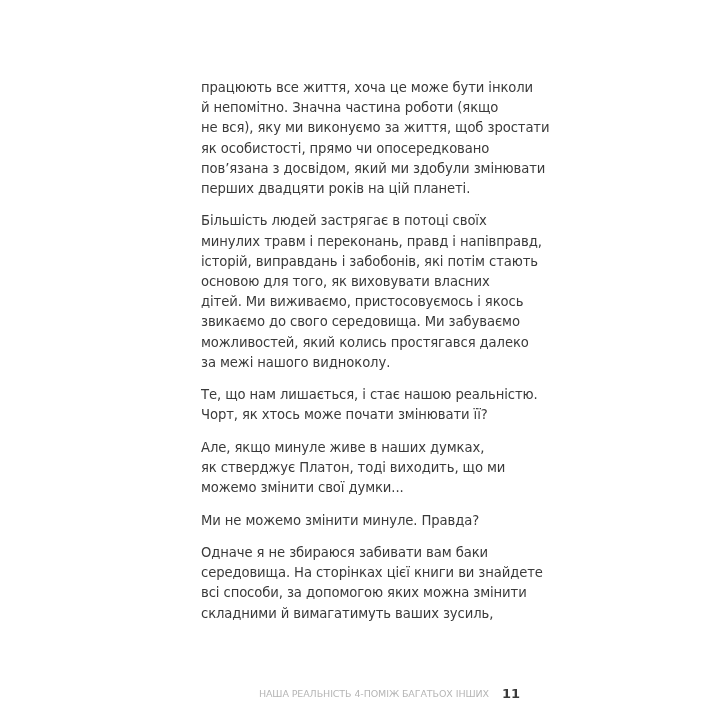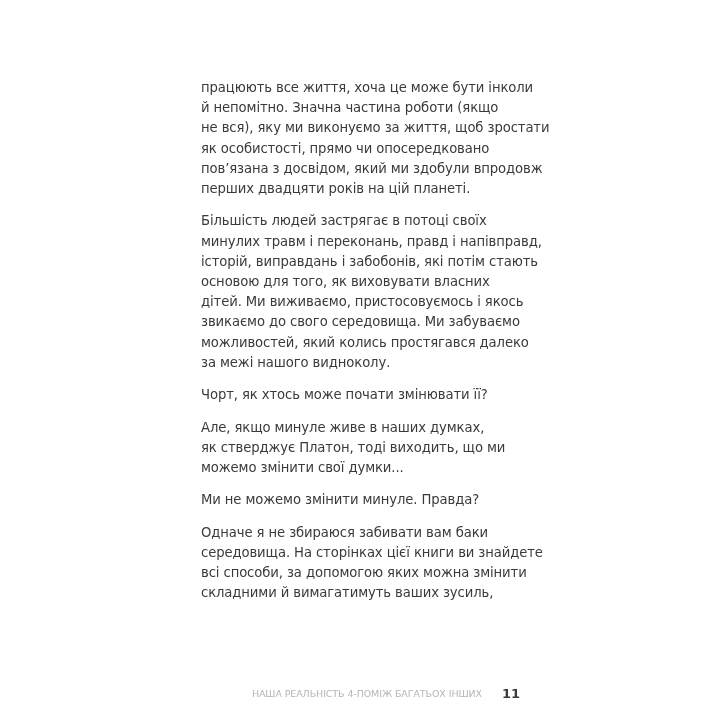--- a/index.html
+++ b/index.html
@@ -47,53 +47,54 @@
       align-items: center;
       font-family: "DejaVu Sans", sans-serif;
     }
     .running-head {
       font-size: 9.5px;
       color: #b5b5b5;
       letter-spacing: -0.1px;
       white-space: nowrap;
     }
     .page-number {
-      margin-left: 20px;
+      margin-left: 13px;
       font-size: 13px;
       font-weight: bold;
       color: #3a3a3a;
     }
   </style>
 </head>
 <body>
 
 <div class="page">
   <div class="text-block">
 
     <p class="para">
       <span class="line">працюють все життя, хоча це може бути інколи</span>
       <span class="line">й непомітно. Значна частина роботи (якщо</span>
       <span class="line">не вся), яку ми виконуємо за життя, щоб зростати</span>
       <span class="line">як особистості, прямо чи опосередковано</span>
-      <span class="line">пов’язана з досвідом, який ми здобули впродовж</span>
+      <span class="line">пов’язана з досвідом, який ми здобули змінювати</span>
       <span class="line">перших двадцяти років на цій планеті.</span>
     </p>
 
     <p class="para">
       <span class="line">Більшість людей застрягає в потоці своїх</span>
       <span class="line">минулих травм і переконань, правд і напівправд,</span>
       <span class="line">історій, виправдань і забобонів, які потім стають</span>
       <span class="line">основою для того, як виховувати власних</span>
       <span class="line">дітей. Ми виживаємо, пристосовуємось і якось</span>
       <span class="line">звикаємо до свого середовища. Ми забуваємо</span>
       <span class="line">можливостей, який колись простягався далеко</span>
       <span class="line">за межі нашого видноколу.</span>
     </p>
 
     <p class="para">
+      <span class="line">Те, що нам лишається, і стає нашою реальністю.</span>
       <span class="line">Чорт, як хтось може почати змінювати її?</span>
     </p>
 
     <p class="para">
       <span class="line">Але, якщо минуле живе в наших думках,</span>
       <span class="line">як стверджує Платон, тоді виходить, що ми</span>
       <span class="line">можемо змінити свої думки...</span>
     </p>
 
     <p class="para">

